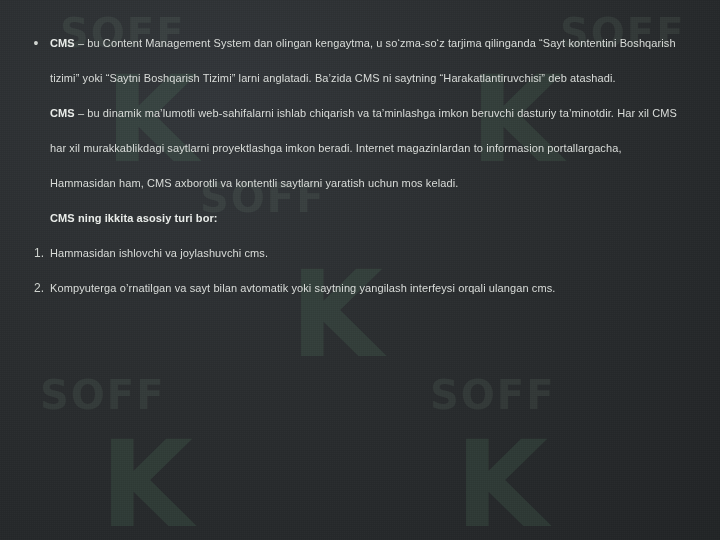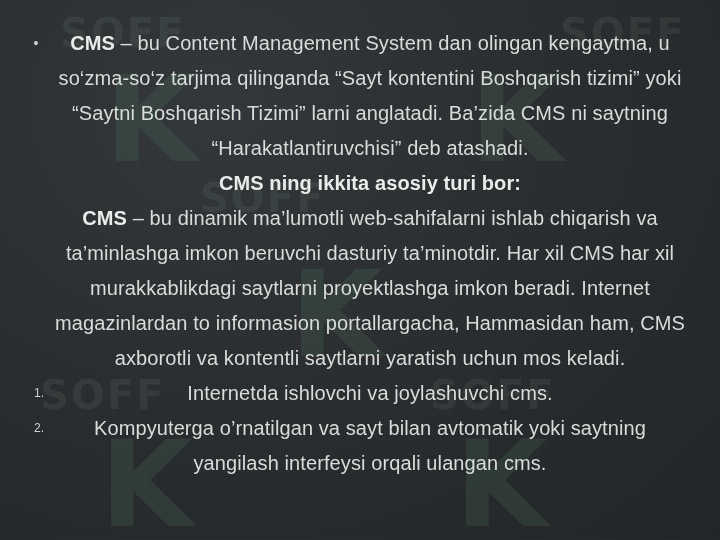--- a/index.html
+++ b/index.html
@@ -103,23 +103,23 @@
     line-height: 35px;
   }
   .no-marker {
     flex: 0 0 auto;
     width: 28px;
   }
 
   .ptext {
     flex: 1 1 auto;
     color: #d9dcd9;
-    font-size: 20px;
+    font-size: 11px;
     line-height: 35px;
-    text-align: center;
+    text-align: left;
     letter-spacing: 0.1px;
   }
   .ptext b {
     color: #e9ece9;
     font-weight: bold;
   }
   .bold-line .ptext {
     font-weight: bold;
     color: #e9ece9;
   }
@@ -139,31 +139,31 @@
   <div class="wm wm-logo wml2">K</div>
   <div class="wm wm-logo wml3">K</div>
   <div class="wm wm-logo wml4">K</div>
   <div class="wm wm-logo wml5">K</div>
 
   <div id="content">
       <div class="para">
         <div class="bullet-marker">•</div>
         <div class="ptext"><b>CMS</b><span> – bu Content Management System dan olingan kengaytma, u so‘zma-so‘z tarjima qilinganda “Sayt kontentini Boshqarish  tizimi” yoki “Saytni Boshqarish Tizimi” larni anglatadi. Ba’zida CMS ni saytning “Harakatlantiruvchisi” deb atashadi.</span></div>
       </div>
+      <div class="para">
+        <div class="no-marker"></div>
+        <div class="ptext"><b>CMS</b><span> – bu dinamik ma’lumotli  web-sahifalarni  ishlab chiqarish va ta’minlashga  imkon beruvchi dasturiy ta’minotdir. Har xil CMS har xil murakkablikdagi  saytlarni proyektlashga  imkon beradi. Internet magazinlardan to informasion  portallargacha, Hammasidan ham, CMS axborotli  va kontentli saytlarni yaratish uchun mos keladi.</span></div>
+      </div>
       <div class="para bold-line">
         <div class="no-marker"></div>
         <div class="ptext">CMS ning ikkita asosiy  turi bor:</div>
       </div>
       <div class="para">
-        <div class="no-marker"></div>
-        <div class="ptext"><b>CMS</b><span> – bu dinamik ma’lumotli  web-sahifalarni  ishlab chiqarish va ta’minlashga  imkon beruvchi dasturiy ta’minotdir. Har xil CMS har xil murakkablikdagi  saytlarni proyektlashga  imkon beradi. Internet magazinlardan to informasion  portallargacha, Hammasidan ham, CMS axborotli  va kontentli saytlarni yaratish uchun mos keladi.</span></div>
-      </div>
-      <div class="para">
         <div class="num-marker">1.</div>
-        <div class="ptext">Internetda ishlovchi  va  joylashuvchi  cms.</div>
+        <div class="ptext">Hammasidan ishlovchi  va  joylashuvchi  cms.</div>
       </div>
       <div class="para">
         <div class="num-marker">2.</div>
         <div class="ptext">Kompyuterga o’rnatilgan va sayt bilan avtomatik yoki saytning yangilash interfeysi orqali ulangan cms.</div>
       </div>
     </div>
 
 </div>
 
 </body></html>

